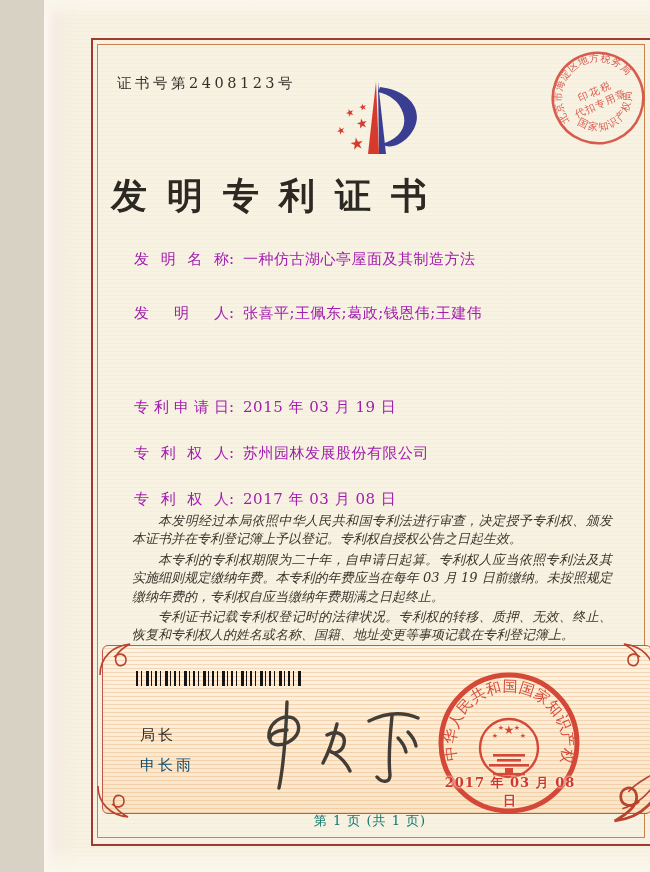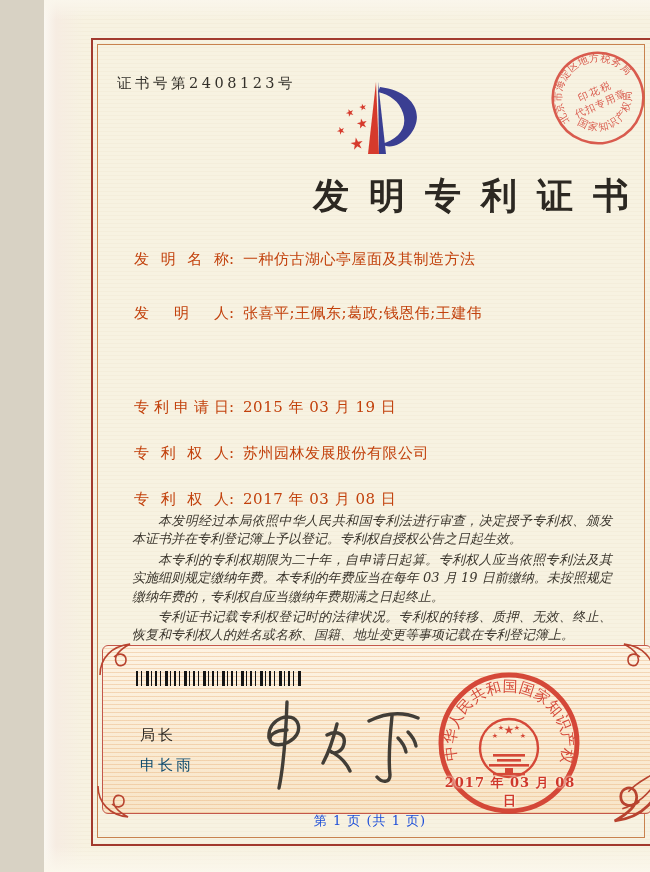--- a/index.html
+++ b/index.html
@@ -20,29 +20,29 @@
     box-shadow:inset 2px 0 0 #fcf4ea, inset 3px 0 0 #d9bfb1;}
   
   .frame-outer{position:absolute;left:47px;top:38px;width:558px;height:804px;
     border:2px solid #a23a2e;}
   .frame-inner{position:absolute;left:53px;top:44px;width:546px;height:792px;
     border:1px solid #c8824e;}
   
   .cert-no{position:absolute;left:73px;top:74px;font-size:14.5px;color:#33302a;
     letter-spacing:3.5px;}
   
-  .title{position:absolute;left:47px;top:172px;width:558px;text-align:right;
+  .title{position:absolute;left:47px;top:172px;width:558px;text-align:left;
     font-size:36px;font-weight:700;color:#2c2822;letter-spacing:20px;padding-left:20px;
     box-sizing:border-box;}
   
   .logo{position:absolute;left:266px;top:76px;width:116px;height:84px;}
   
   .tax-stamp{position:absolute;left:504px;top:48px;width:100px;height:100px;opacity:.88;}
   
-  .field-row{position:absolute;left:90px;width:480px;font-size:15px;color:#c2410c;
+  .field-row{position:absolute;left:90px;width:480px;font-size:15px;color:#a21caf;
     white-space:nowrap;}
   .field-label{display:inline-block;width:95px;text-align:justify;text-align-last:justify;
     vertical-align:bottom;}
   .field-colon{display:inline-block;margin-right:9px;}
   .field-value{letter-spacing:0.5px;}
   
   .body-text{position:absolute;left:88px;top:512px;width:480px;font-size:13px;
     line-height:18.4px;color:#3a352c;font-style:italic;}
   .body-text p{margin:0 0 2px 0;text-indent:2em;text-align:justify;}
   
@@ -69,21 +69,21 @@
   .issuer-name{position:absolute;left:96px;top:756px;font-size:15px;color:#0c4a6e;
     letter-spacing:3px;}
   .signature{position:absolute;left:197px;top:690px;width:185px;height:105px;}
   
   .seal{position:absolute;left:392px;top:670px;width:146px;height:146px;opacity:.92;}
   .seal-date{position:absolute;left:398px;top:774px;width:136px;text-align:center;
     font-size:13px;font-weight:700;color:#cf382b;letter-spacing:1px;
     text-shadow:0 0 3px #fdf3e3,0 0 3px #fdf3e3;}
   
   .footer{position:absolute;left:47px;top:812px;width:558px;text-align:center;
-    font-size:13px;color:#1d4ed8;letter-spacing:1px;}
+    font-size:13px;color:#0f766e;letter-spacing:1px;}
 </style>
 </head>
 <body>
 
 <div class="stage">
 
   <div class="texture"></div>
   <div class="edge-left"></div>
   <div class="edge-top"></div>
   <div class="edge-bottom"></div>

